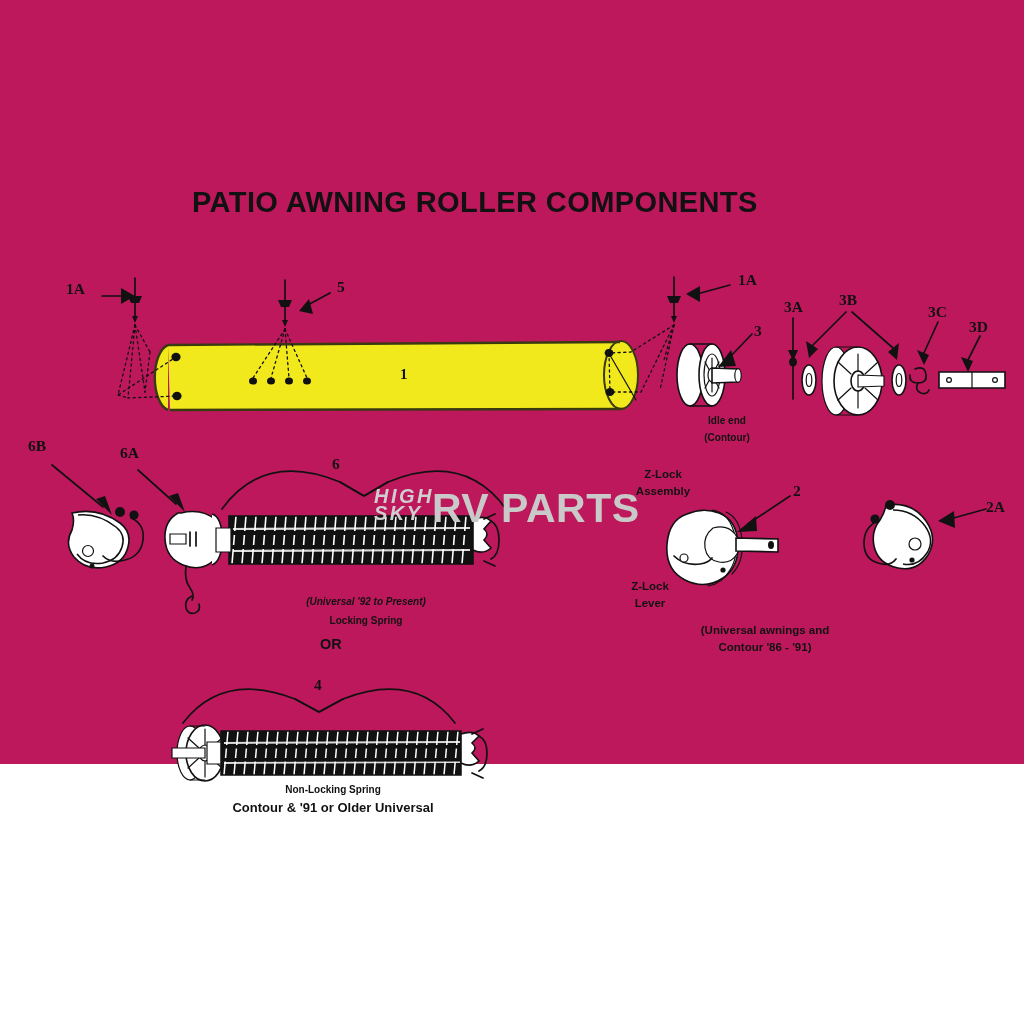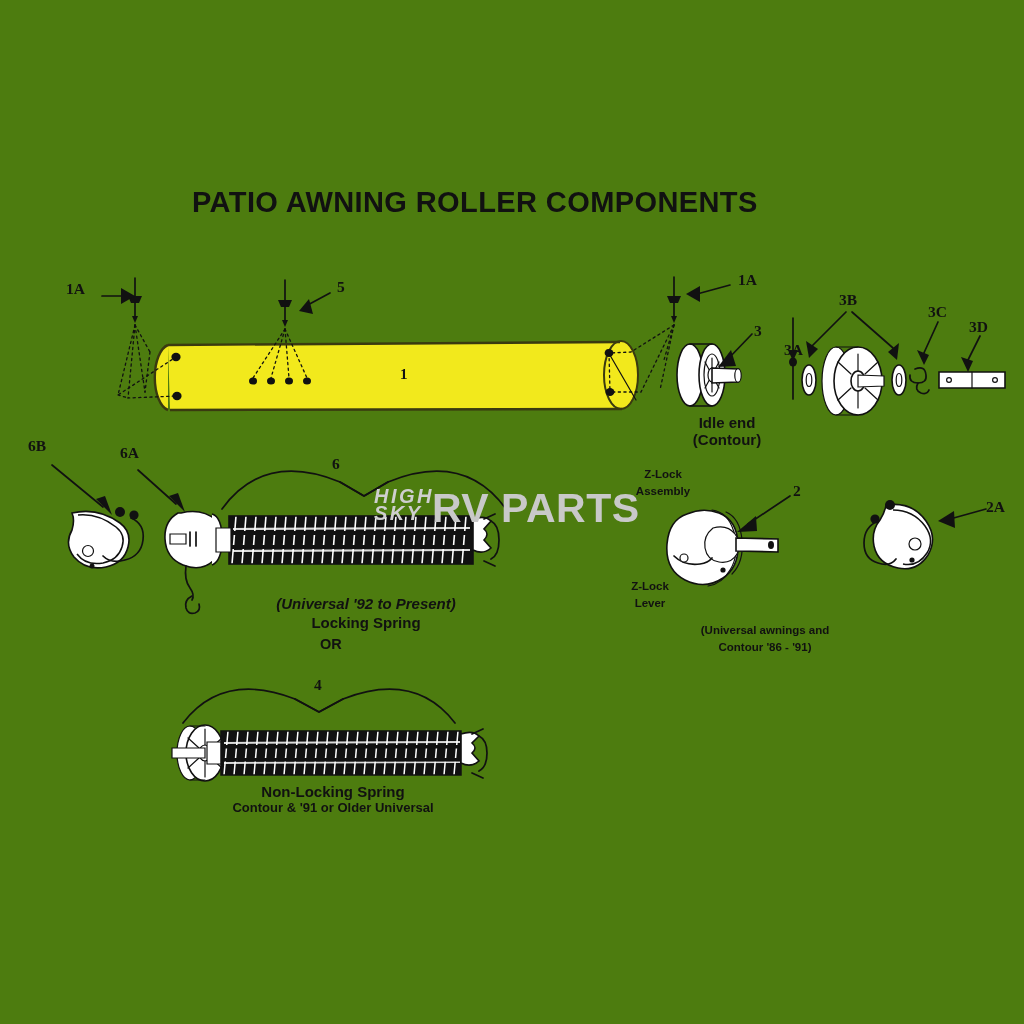--- a/index.html
+++ b/index.html
@@ -5,34 +5,34 @@
 <style>
   html,body{margin:0;padding:0;background:#ffffff;}
   body{
     width:1024px;height:1024px;
     font-family:"Liberation Sans", sans-serif;
     color:#111;
     overflow:hidden;
     position:relative;
   }
   #sheet{
-    position:absolute;left:0;top:0;width:1024px;height:1024px;
-    background:#4d7c0f;
+    position:absolute;left:0;top:0;width:1024px;height:764px;
+    background:#be185d;
   }
   .diagram-svg{position:absolute;left:0;top:0;width:1024px;height:1024px;}
 
   
   .lbl{position:absolute;white-space:nowrap;line-height:1.12;}
   .title{
     font-weight:bold;font-size:29px;letter-spacing:0.4px;
     left:192px;top:186px;
   }
   .callout{font-weight:bold;font-size:15.5px;font-family:"Liberation Serif",serif;}
   .partnum{font-weight:bold;font-size:14px;font-family:"Liberation Serif",serif;}
-  .caption{font-size:15px;font-weight:bold;text-align:center;}
+  .caption{font-size:10px;font-weight:bold;text-align:center;}
   .caption.small{font-size:11.5px;}
   .caption.tiny{font-size:13px;}
   .or-lbl{font-weight:bold;font-size:14.5px;}
 
   
   .wm{
     position:absolute;pointer-events:none;user-select:none;
     color:#c9c9c9;font-weight:bold;
   }
   .wm-hs{
@@ -367,21 +367,21 @@
   </svg>
 
   <div class="lbl title">PATIO AWNING ROLLER COMPONENTS</div>
 
   <div class="lbl callout" style="left:66px;top:280px;">1A</div>
   <div class="lbl callout" style="left:337px;top:278px;">5</div>
   <div class="lbl callout" style="left:738px;top:271px;">1A</div>
   <div class="lbl partnum" style="left:400px;top:366px;font-size:15px;">1</div>
   <div class="lbl callout" style="left:754px;top:322px;">3</div>
 
-  <div class="lbl callout" style="left:784px;top:298px;margin-top:43px;">3A</div>
+  <div class="lbl callout" style="left:784px;top:298px;">3A</div>
   <div class="lbl callout" style="left:839px;top:291px;">3B</div>
   <div class="lbl callout" style="left:928px;top:303px;">3C</div>
   <div class="lbl callout" style="left:969px;top:318px;">3D</div>
 
   <div class="lbl caption" style="left:672px;top:415px;width:110px;">Idle end</div>
   <div class="lbl caption" style="left:672px;top:432px;width:110px;">(Contour)</div>
 
   <div class="lbl callout" style="left:28px;top:437px;">6B</div>
   <div class="lbl callout" style="left:120px;top:444px;">6A</div>
   <div class="lbl callout" style="left:332px;top:455px;">6</div>

